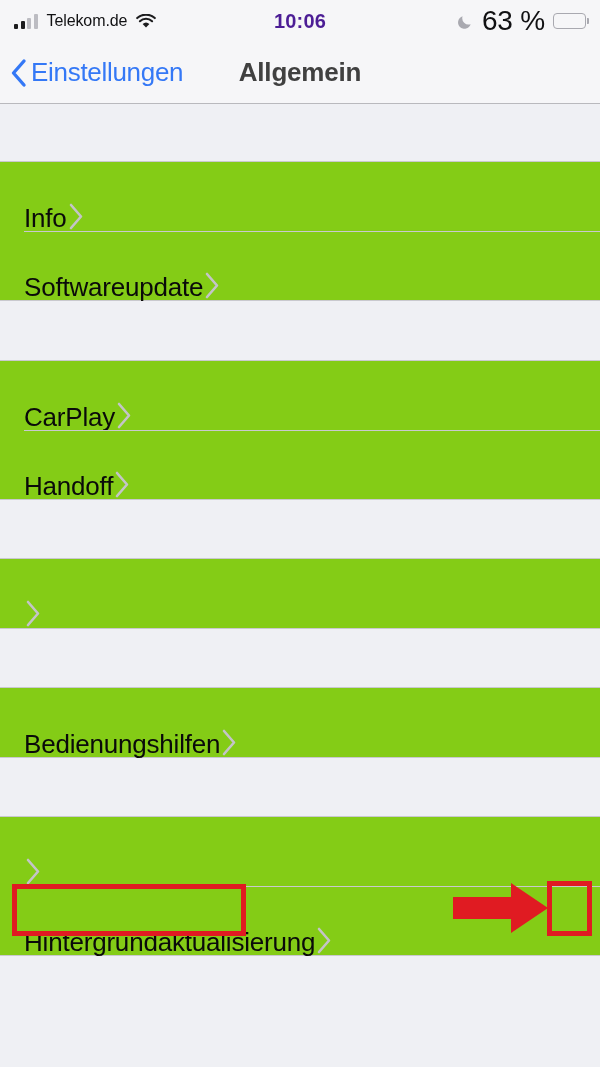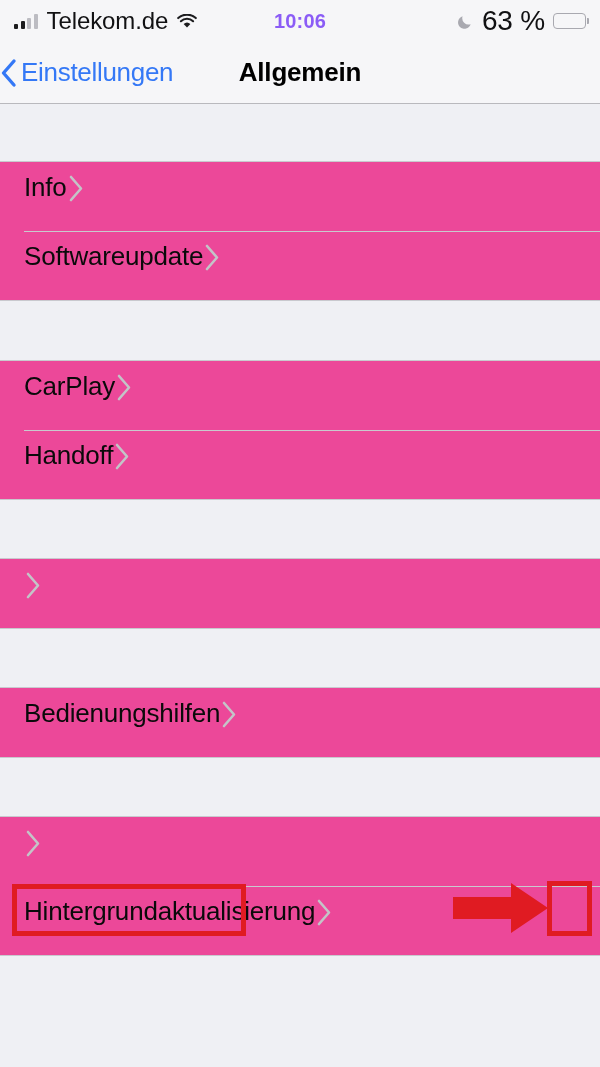--- a/index.html
+++ b/index.html
@@ -48,32 +48,32 @@
     display: block;
     width: 4px;
     border-radius: 1px;
     background: #1c1c1e;
   }
   .signal-bars i:nth-child(1) { height: 5px; }
   .signal-bars i:nth-child(2) { height: 8px; }
   .signal-bars i:nth-child(3) { height: 11px; background: #bcbcc2; }
   .signal-bars i:nth-child(4) { height: 15px; background: #bcbcc2; }
   .carrier {
-    font-size: 24px;
+    font-size: 16px;
     color: #111113;
     letter-spacing: -0.1px;
   }
   .wifi-icon { display:block; width: 20px; height: 15px; }
   .status-center {
     position: absolute;
     left: 0; right: 0;
     text-align: center;
     font-size: 20px;
     font-weight: 600;
-    color: #8b5cf6;
+    color: #4c1d95;
     letter-spacing: 0.2px;
     pointer-events: none;
   }
   .status-right {
     margin-left: auto;
     display: flex;
     align-items: center;
     gap: 8px;
     position: relative;
     z-index: 2;
@@ -116,59 +116,60 @@
     background: #f6f6f8;
     border-bottom: 1px solid #b9b9bd;
     display: flex;
     align-items: center;
     position: relative;
     box-sizing: border-box;
   }
   .nav-back {
     display: flex;
     align-items: center;
+    padding-left: 10px;
     gap: 4px;
     cursor: pointer;
   }
   .chev-back { display:block; width: 17px; height: 30px; }
   .nav-back-label {
     font-size: 26px;
     color: #3478f6;
     letter-spacing: -0.3px;
   }
   .nav-title {
     position: absolute;
     left: 0; right: 0;
     text-align: center;
     font-size: 26px;
     font-weight: bold;
-    color: #000000;
+    color: #404040;
     letter-spacing: -0.2px;
     pointer-events: none;
   }
 
   
   .list { background: #eff0f4; }
   .gap {
     background: #eff0f4;
     border-bottom: 1px solid #c9c9ce;
   }
   .gap-top { border-top: none; }
   .group {
     background: #ffffff;
     border-bottom: 1px solid #c9c9ce;
   }
   .row {
     height: 69px;
     display: flex;
-    align-items: flex-start;
-    padding: 12px 14px 0 24px;
-    box-sizing: border-box;
-    position: relative;
-    background: #ec4899;
+    align-items: flex-end;
+    padding: 0 14px 0 24px;
+    box-sizing: border-box;
+    position: relative;
+    background: #84cc16;
     cursor: pointer;
   }
   .row + .row::before {
     content: "";
     position: absolute;
     left: 24px;
     right: 0;
     top: 0;
     height: 1px;
     background: #c9c9ce;

